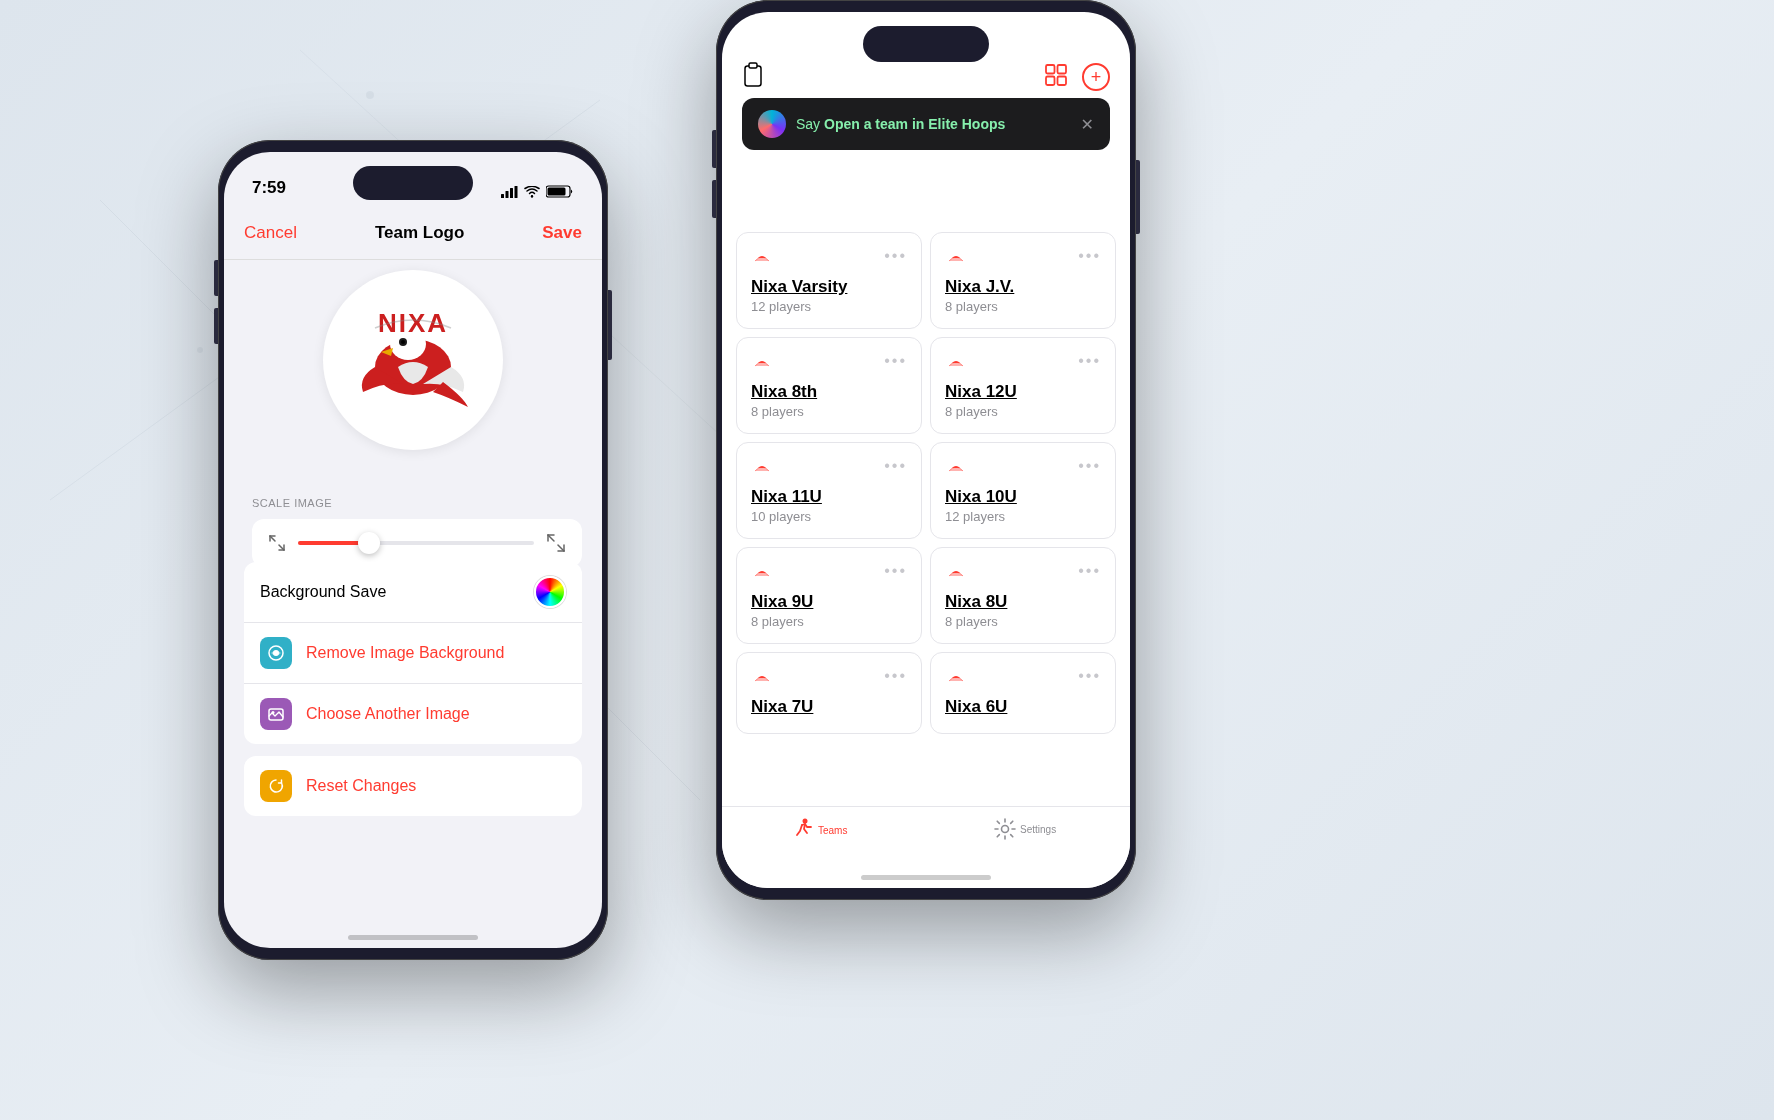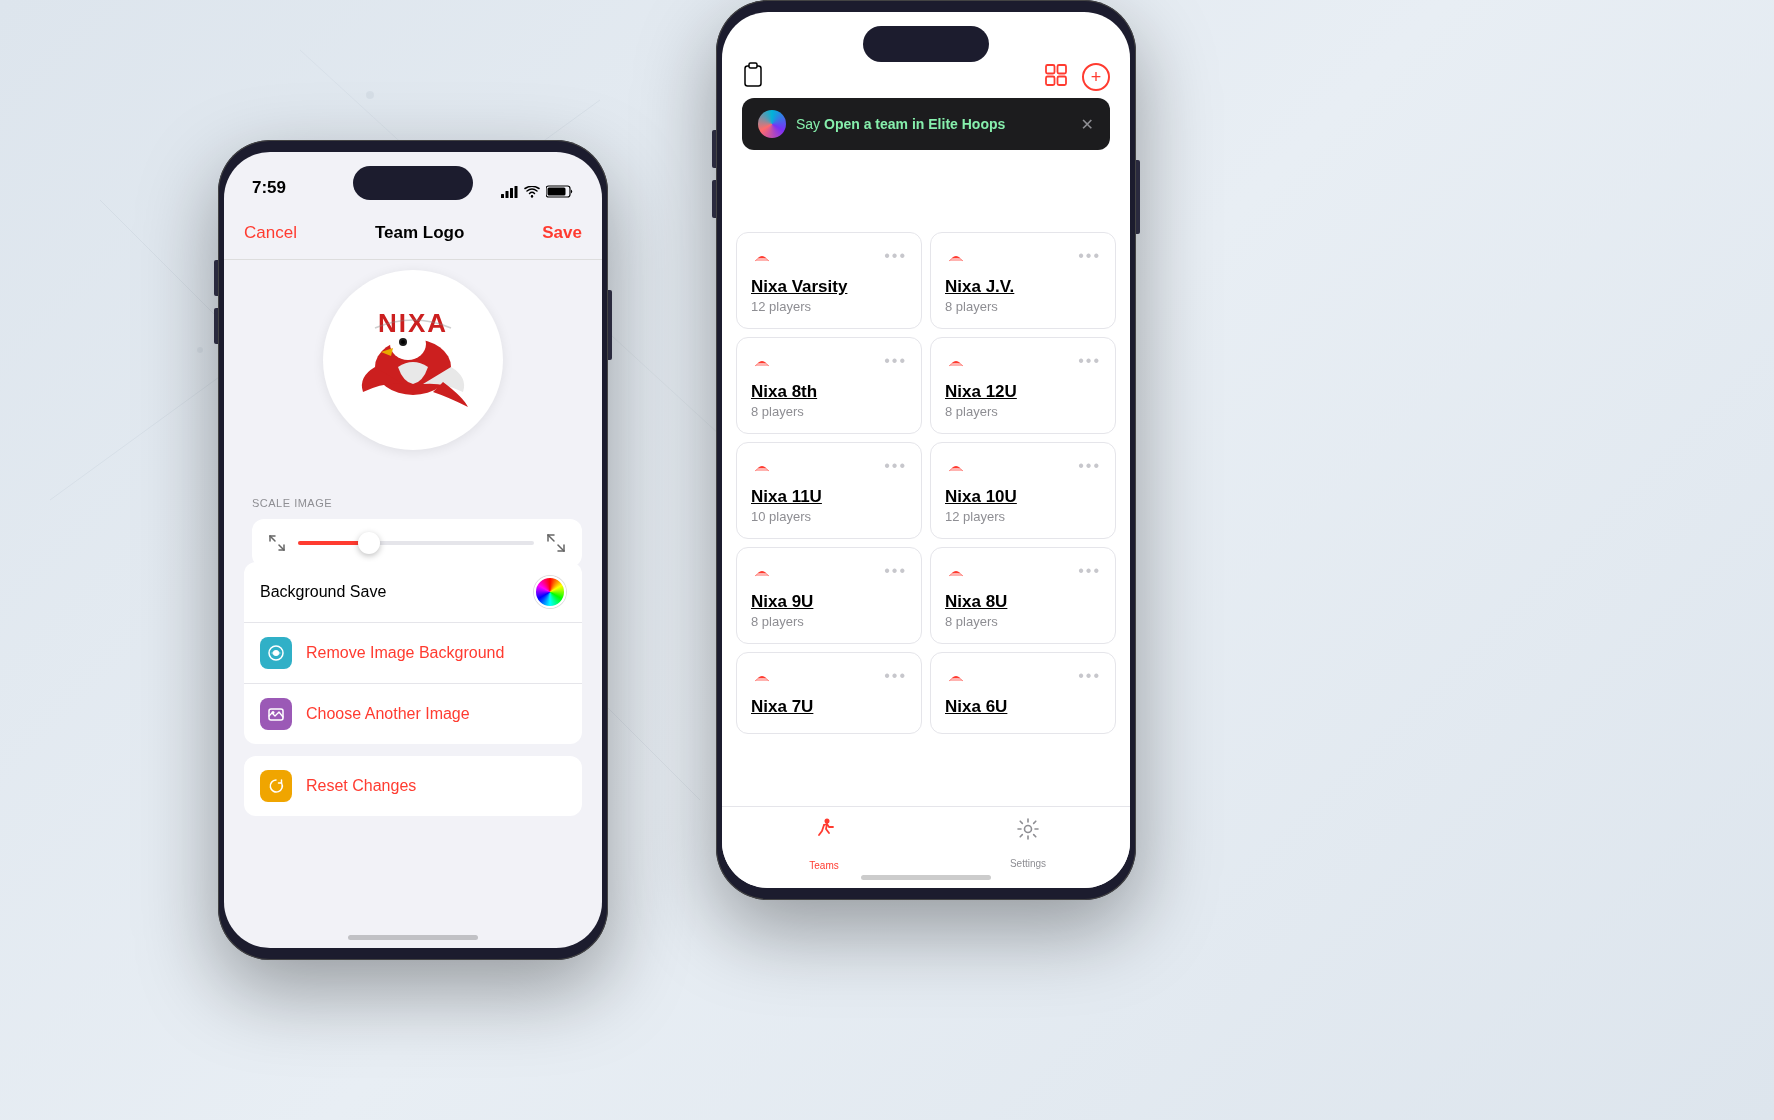--- a/index.html
+++ b/index.html
@@ -410,23 +410,23 @@
       background: rgba(255,255,255,0.95);
       border-top: 0.5px solid #e5e5ea;
       display: flex;
       align-items: flex-start;
       justify-content: space-around;
       padding-top: 10px;
     }
 
     .tab-item {
       display: flex;
-      flex-direction: column;
-      align-items: center;
-      gap: 17px;
+      flex-direction: row;
+      align-items: center;
+      gap: 3px;
       min-width: 70px;
     }
 
     .tab-label {
       font-size: 10px;
       font-weight: 500;
     }
 
     .tab-label-active { color: #ff3b30; }
     .tab-label-inactive { color: #8e8e93; }

